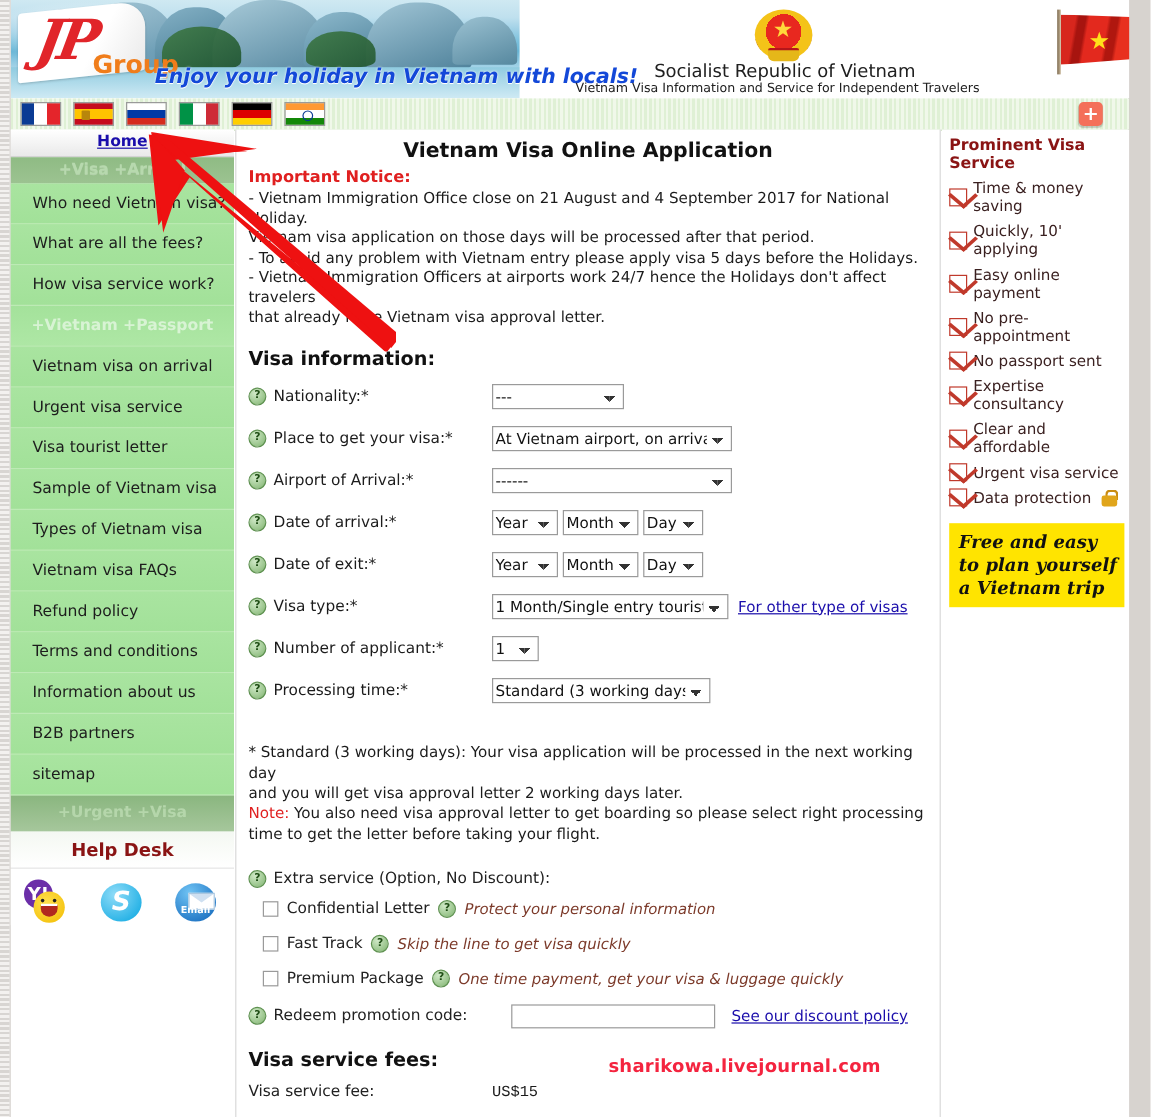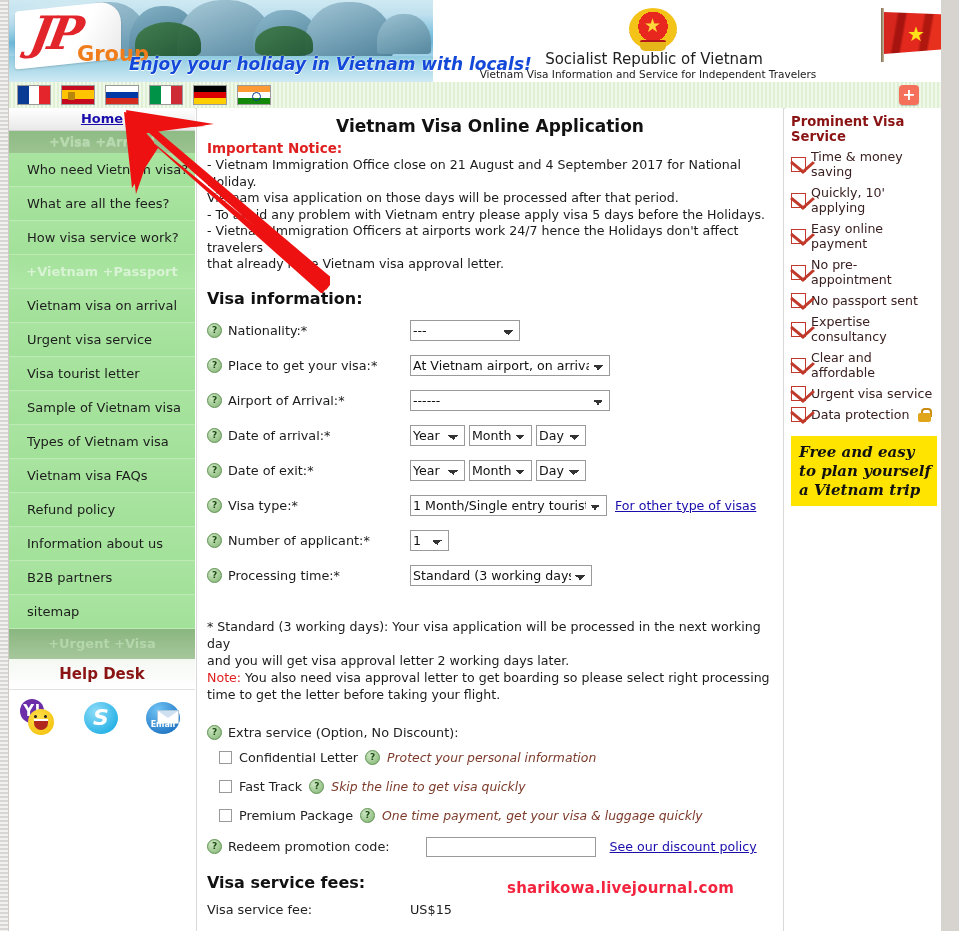--- a/index.html
+++ b/index.html
@@ -175,21 +175,21 @@
   .note-block{font-size:12.6px;line-height:17px;color:#1b1b1b;margin-top:30px;}
   .note-red{color:#e02020;}
   .extra-head{display:flex;align-items:center;gap:6px;font-size:12.8px;margin:22px 0 10px;}
   .chkrow{display:flex;align-items:center;gap:7px;margin:0 0 14px 12px;font-size:12.8px;}
   .chk{width:11px;height:11px;border:1px solid #9a9a9a;background:#fff;flex:0 0 11px;cursor:pointer;}
   .chk-desc{color:#7c3a2a;font-style:italic;font-size:12.4px;}
   .promo-row{display:flex;align-items:center;gap:6px;margin:0 0 8px 0;font-size:12.8px;}
   .promo-input{width:170px;height:20px;border:1px solid #9a9a9a;background:#fff;margin-left:30px;font-size:12.6px;padding:1px 3px;box-sizing:border-box;}
   .fee-row{display:flex;font-size:12.8px;margin-bottom:14px;align-items:center;}
   .fee-lbl{width:203px;flex:0 0 203px;display:flex;align-items:center;gap:6px;}
-  .fee-val{color:#1b1b1b;}
+  .fee-val{color:#1b1b1b;font-family:Liberation Mono, monospace;}
   .watermark{
     position:absolute;left:498px;top:773px;
     color:#f4243f;font:700 15px/1 "DejaVu Sans","Liberation Sans",sans-serif;
     white-space:nowrap;letter-spacing:.2px;
   }
 
   
   .rightcol{position:absolute;left:776px;top:0;width:156px;height:823px;background:#fff;padding:6px 4px 0 6px;box-sizing:border-box;}
   .pvs-title{color:#8a1414;font-weight:700;font-size:13.2px;margin-bottom:5px;}
   .pvs-item{display:flex;align-items:center;gap:5px;margin-bottom:6px;font-size:12.6px;color:#3a2020;}
@@ -278,20 +278,21 @@
         <div class="navitem">What are all the fees?</div>
         <div class="navitem">How visa service work?</div>
         <div class="navitem faded">+Vietnam +Passport</div>
         <div class="navitem">Vietnam visa on arrival</div>
         <div class="navitem">Urgent visa service</div>
         <div class="navitem">Visa tourist letter</div>
         <div class="navitem">Sample of Vietnam visa</div>
         <div class="navitem">Types of Vietnam visa</div>
         <div class="navitem">Vietnam visa FAQs</div>
         <div class="navitem">Refund policy</div>
+        <div class="navitem">Terms and conditions</div>
         <div class="navitem">Information about us</div>
         <div class="navitem">B2B partners</div>
         <div class="navitem">sitemap</div>
       </div>
       <div class="urgentbar">+Urgent +Visa</div>
       <div class="helpdesk">Help Desk</div>
       <div class="helpicons">
         <div class="hicon">
           <div class="yh-p">Y!</div>
             <div class="yh-f"></div>

